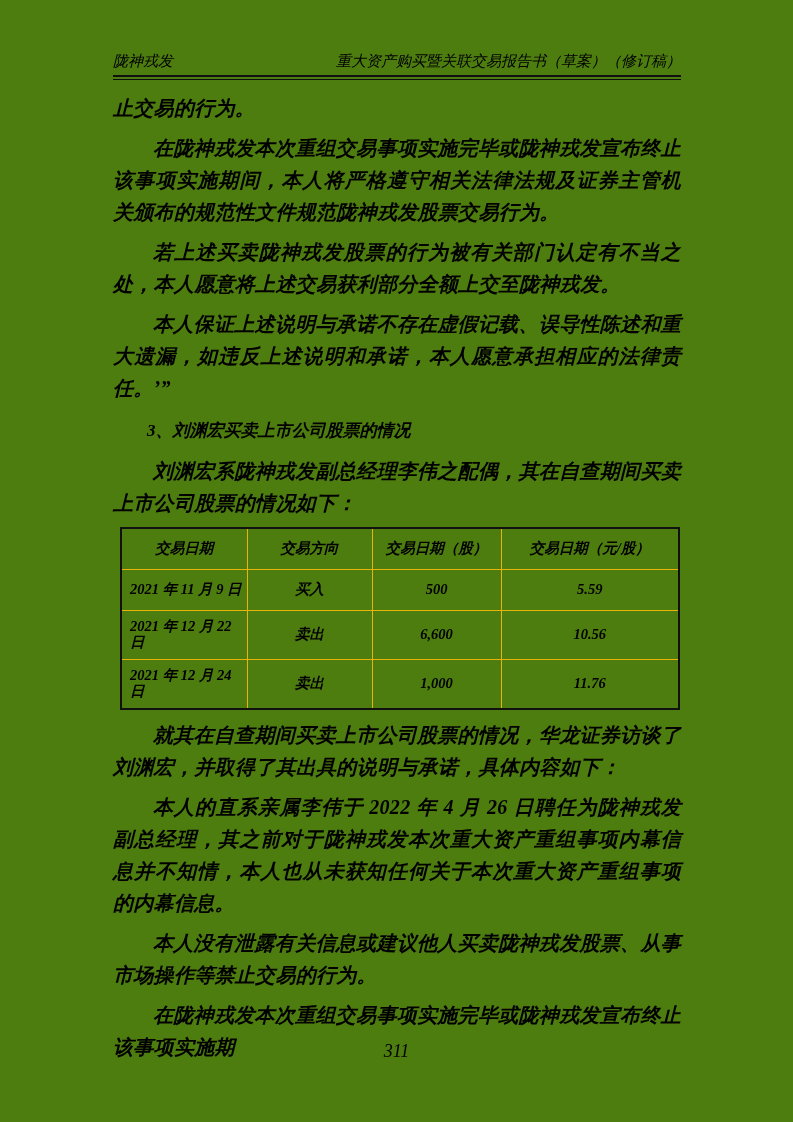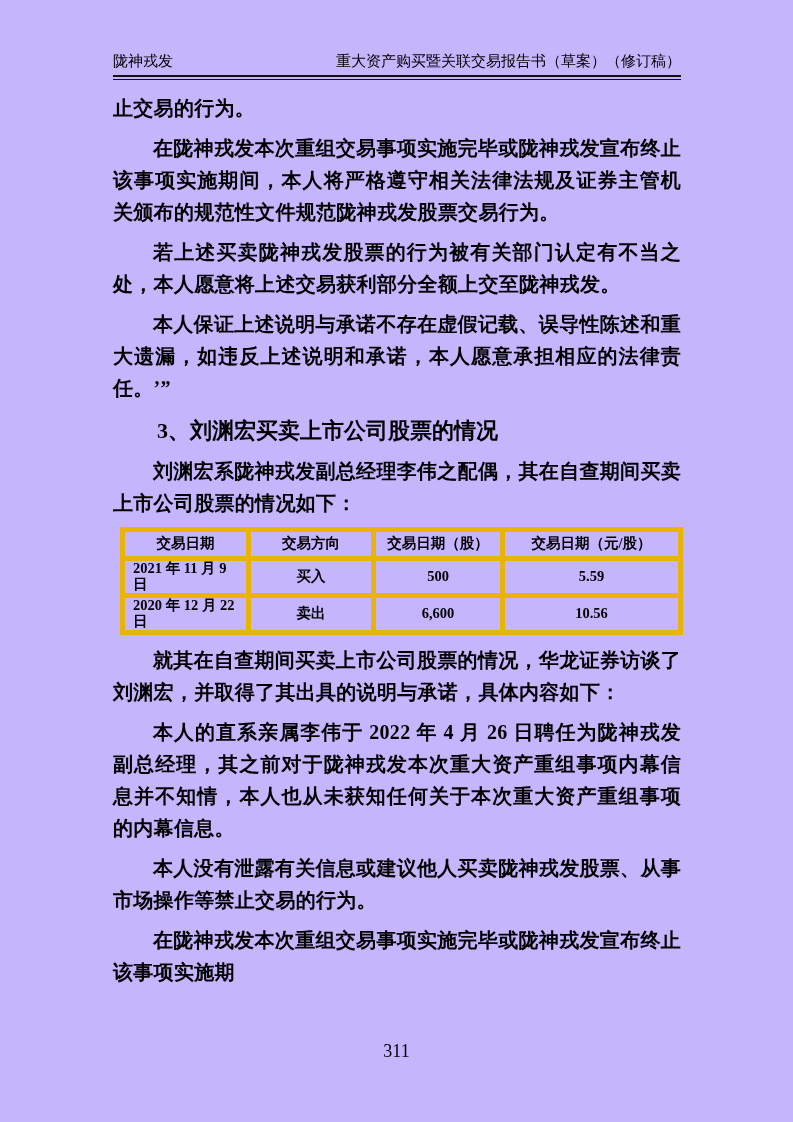--- a/index.html
+++ b/index.html
@@ -1,25 +1,26 @@
 <!DOCTYPE html>
 <html><head>
 <meta charset="utf-8">
 <style>
   html, body { margin: 0; padding: 0; background: #888; }
   .page {
     position: relative;
     width: 793px;
     height: 1122px;
     margin: 0 auto;
-    background: #c4b5fd;
+    background: #4d7c0f;
     font-family: "Liberation Serif", serif;
     color: #000;
     overflow: hidden;
     box-sizing: border-box;
+    font-style: italic;
   }
   .page-header {
     margin: 52px 112px 0 113px;
     display: flex;
     justify-content: space-between;
     align-items: flex-end;
     font-size: 15px;
     line-height: 18px;
     padding-bottom: 5px;
   }
@@ -37,42 +38,42 @@
     margin: 8px 0 0 0;
     font-size: 20px;
     line-height: 32px;
     font-weight: 700;
     text-indent: 2em;
     letter-spacing: 0.3px;
   }
   .para.continuation { text-indent: 0; margin-top: 0; }
   .section-heading {
     margin: 11px 0 0 0;
-    font-size: 22px;
+    font-size: 17px;
     line-height: 32px;
     font-weight: 700;
     text-indent: 2em;
   }
   table.trade-table {
     border-collapse: collapse;
     margin: 8px 0 0 7px;
     width: 558px;
     table-layout: fixed;
     border: 2px solid #111;
     font-size: 14.5px;
     font-weight: 700;
   }
   table.trade-table col.c1 { width: 126px; }
   table.trade-table col.c2 { width: 125px; }
   table.trade-table col.c3 { width: 129px; }
   table.trade-table col.c4 { width: 178px; }
   table.trade-table th, table.trade-table td {
-    border: 5px solid #eab308;
+    border: 1px solid #eab308;
     height: 24px;
-    padding: 0 2px;
+    padding: 8px 2px;
     text-align: center;
     vertical-align: middle;
     line-height: 1.1;
   }
   table.trade-table td.cell-date {
     text-align: left;
     padding-left: 8px;
   }
   .page-footer {
     position: absolute;
@@ -122,24 +123,30 @@
         </tr>
       </thead>
       <tbody>
         <tr>
           <td class="cell-date">2021 年 11 月 9 日</td>
           <td>买入</td>
           <td>500</td>
           <td>5.59</td>
         </tr>
         <tr>
-          <td class="cell-date">2020 年 12 月 22 日</td>
+          <td class="cell-date">2021 年 12 月 22 日</td>
           <td>卖出</td>
           <td>6,600</td>
           <td>10.56</td>
+        </tr>
+        <tr>
+          <td class="cell-date">2021 年 12 月 24 日</td>
+          <td>卖出</td>
+          <td>1,000</td>
+          <td>11.76</td>
         </tr>
       </tbody>
     </table>
 
     <p class="para" style="margin-top:9px">就其在自查期间买卖上市公司股票的情况，华龙证券访谈了刘渊宏，并取得了其出具的说明与承诺，具体内容如下：</p>
     <p class="para">本人的直系亲属李伟于 2022 年 4 月 26 日聘任为陇神戎发副总经理，其之前对于陇神戎发本次重大资产重组事项内幕信息并不知情，本人也从未获知任何关于本次重大资产重组事项的内幕信息。</p>
     <p class="para">本人没有泄露有关信息或建议他人买卖陇神戎发股票、从事市场操作等禁止交易的行为。</p>
     <p class="para">在陇神戎发本次重组交易事项实施完毕或陇神戎发宣布终止该事项实施期</p>
 
   </div>

